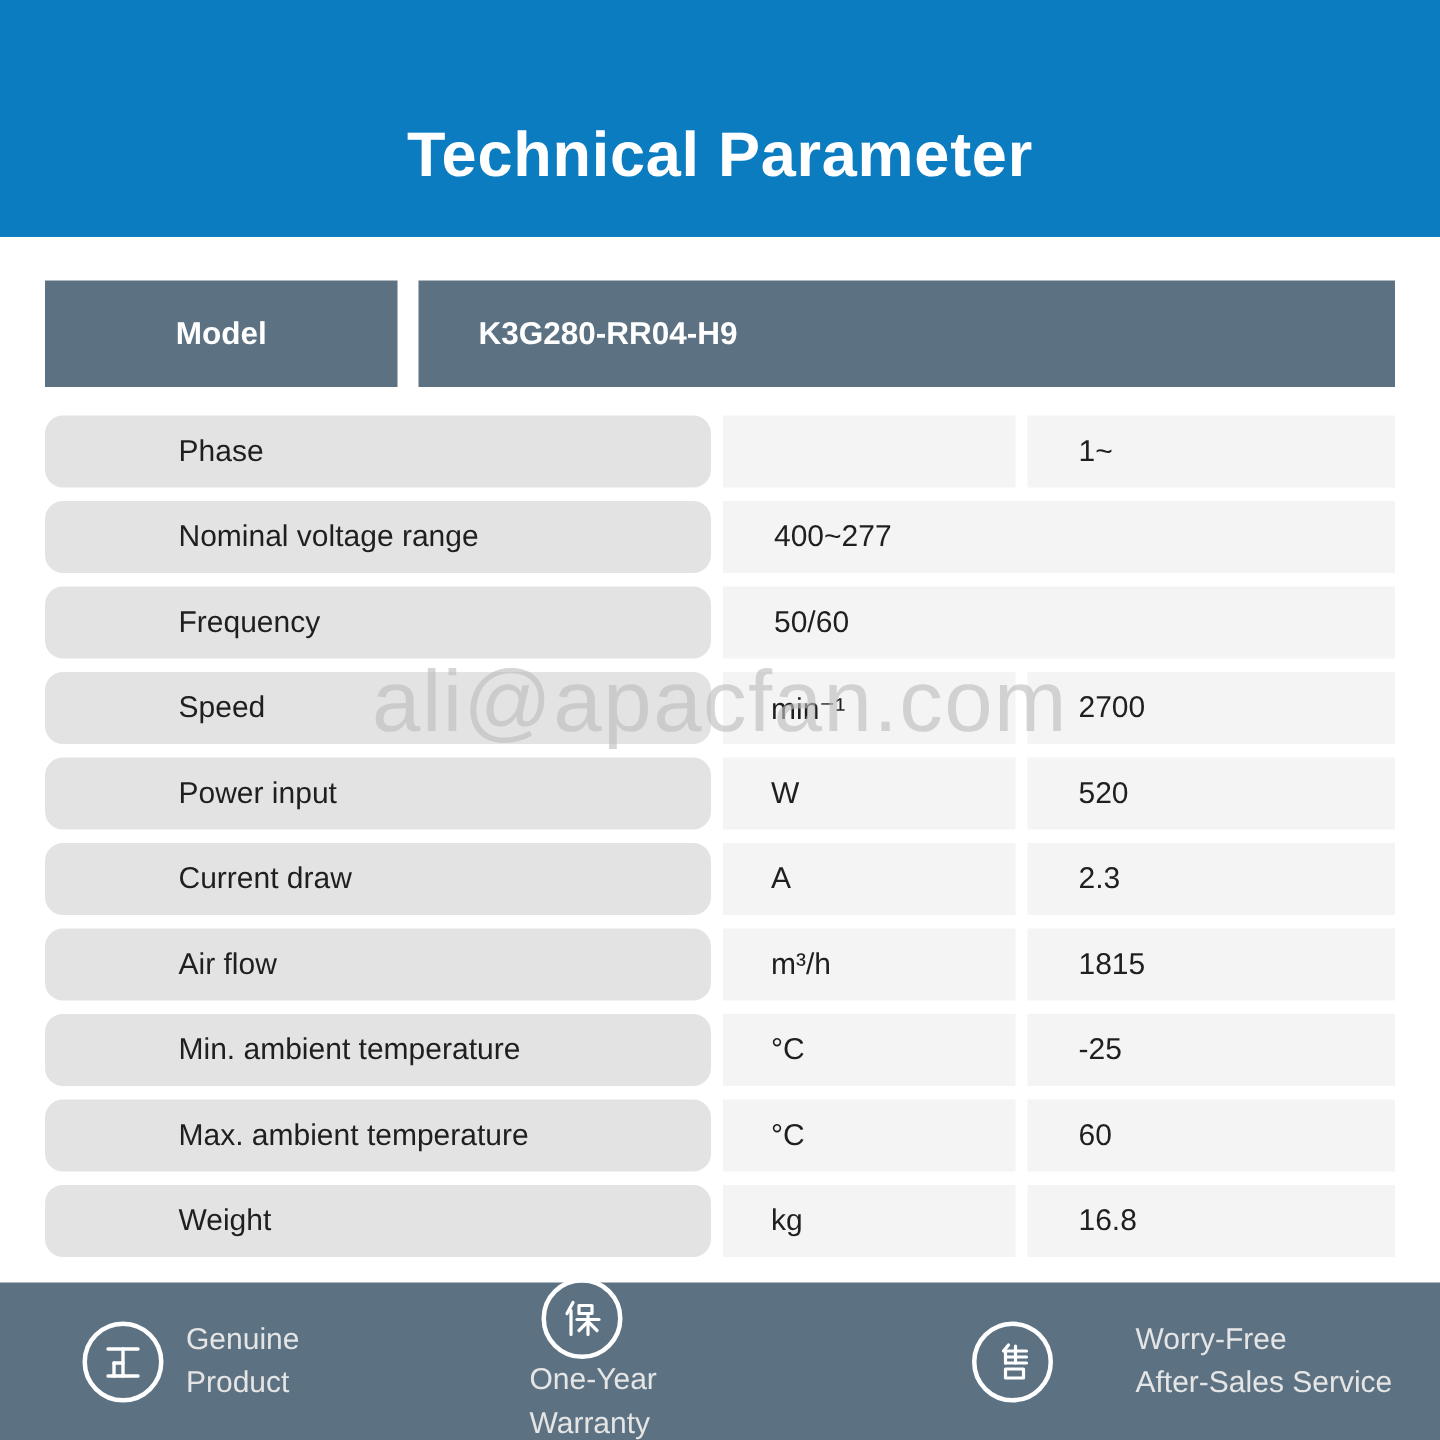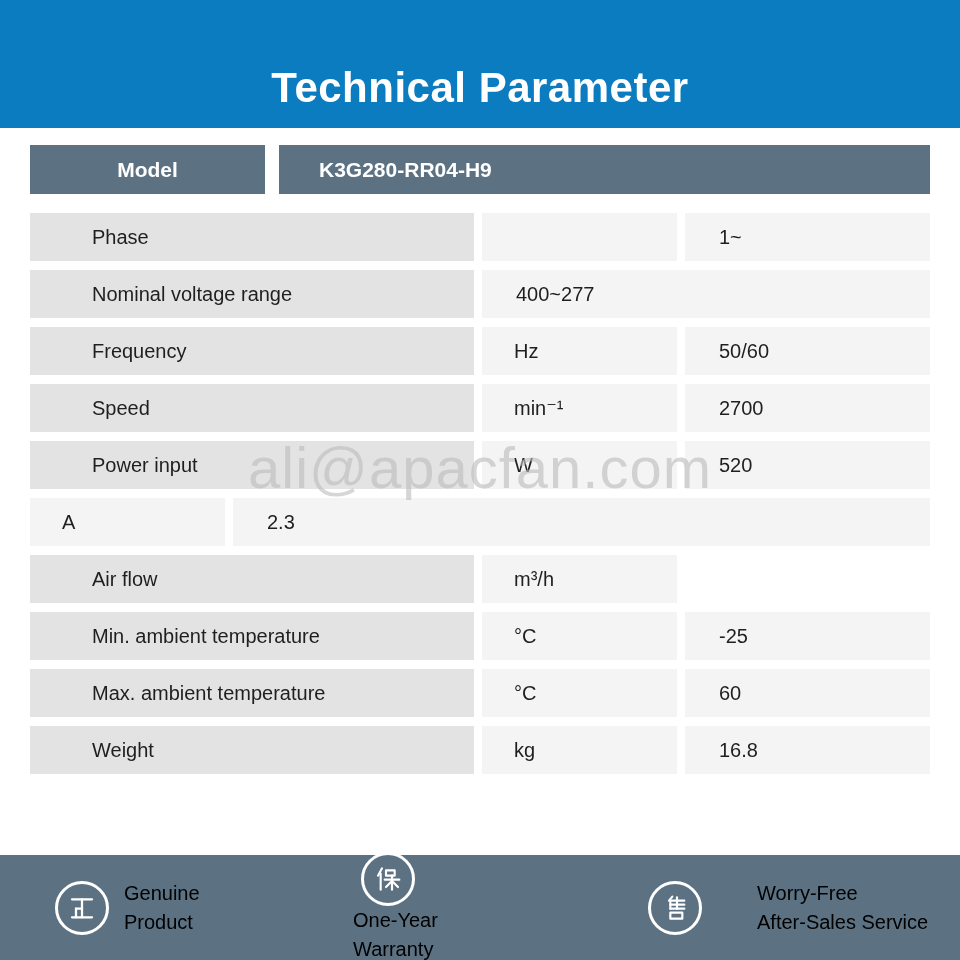--- a/index.html
+++ b/index.html
@@ -13,37 +13,37 @@
   *{box-sizing:border-box;margin:0;padding:0;}
   html,body{width:960px;height:960px;}
   body{
     font-family:"Liberation Sans","DejaVu Sans",sans-serif;
     background:#ffffff;
     position:relative;
     overflow:hidden;
   }
   
   .header{
-    height:128px;
+    height:158px;
     background:var(--header_blue);
     display:flex;
     justify-content:center;
     align-items:center;
     padding-top:48px;
   }
   .header h1{
     color:#ffffff;
     font-size:42px;
     font-weight:700;
     letter-spacing:0.5px;
   }
   
   .model-bar{
-    margin:17px 30px 0 30px;
-    height:49px;
+    margin:29px 30px 0 30px;
+    height:71px;
     display:flex;
     gap:14px;
   }
   .model-bar .m-cell{
     background:var(--slate_gray);
     color:#ffffff;
     font-size:21px;
     font-weight:700;
     display:flex;
     align-items:center;
@@ -68,21 +68,22 @@
   }
   .trow .cell{
     display:flex;
     align-items:center;
     font-size:20px;
     color:var(--text_dark);
   }
   .trow .c-label{
     width:444px;
     background:var(--row_label_bg);
-    padding-left:62px;
+    padding-left:89px;
+    border-radius:12px;
   }
   .trow .c-unit{
     width:195px;
     background:var(--row_value_bg);
     padding-left:32px;
   }
   .trow .c-value{
     flex:1;
     background:var(--row_value_bg);
     padding-left:34px;
@@ -127,21 +128,21 @@
     border:3px solid #ffffff;
     border-radius:50%;
     display:flex;
     align-items:center;
     justify-content:center;
     flex:none;
   }
   .seal svg{display:block;}
   .badge-text{
     margin-left:15px;
-    color:#000000;
+    color:#e5e5e5;
     font-size:20px;
     line-height:29px;
     white-space:nowrap;
   }
 </style>
 </head>
 <body>
 
 <div class="header">
   <h1>Technical Parameter</h1>
@@ -157,40 +158,41 @@
     <div class="cell c-label">Phase</div>
     <div class="cell c-unit"></div>
     <div class="cell c-value">1~</div>
   </div>
   <div class="trow">
     <div class="cell c-label">Nominal voltage range</div>
     <div class="cell c-value">400~277</div>
   </div>
   <div class="trow">
     <div class="cell c-label">Frequency</div>
-    <div class="cell c-unit">Hz</div>
     <div class="cell c-value">50/60</div>
   </div>
   <div class="trow">
     <div class="cell c-label">Speed</div>
     <div class="cell c-unit">min⁻¹</div>
     <div class="cell c-value">2700</div>
   </div>
   <div class="trow">
     <div class="cell c-label">Power input</div>
     <div class="cell c-unit">W</div>
     <div class="cell c-value">520</div>
   </div>
   <div class="trow">
+    <div class="cell c-label">Current draw</div>
     <div class="cell c-unit">A</div>
     <div class="cell c-value">2.3</div>
   </div>
   <div class="trow">
     <div class="cell c-label">Air flow</div>
     <div class="cell c-unit">m³/h</div>
+    <div class="cell c-value">1815</div>
   </div>
   <div class="trow">
     <div class="cell c-label">Min. ambient temperature</div>
     <div class="cell c-unit">°C</div>
     <div class="cell c-value">-25</div>
   </div>
   <div class="trow">
     <div class="cell c-label">Max. ambient temperature</div>
     <div class="cell c-unit">°C</div>
     <div class="cell c-value">60</div>

